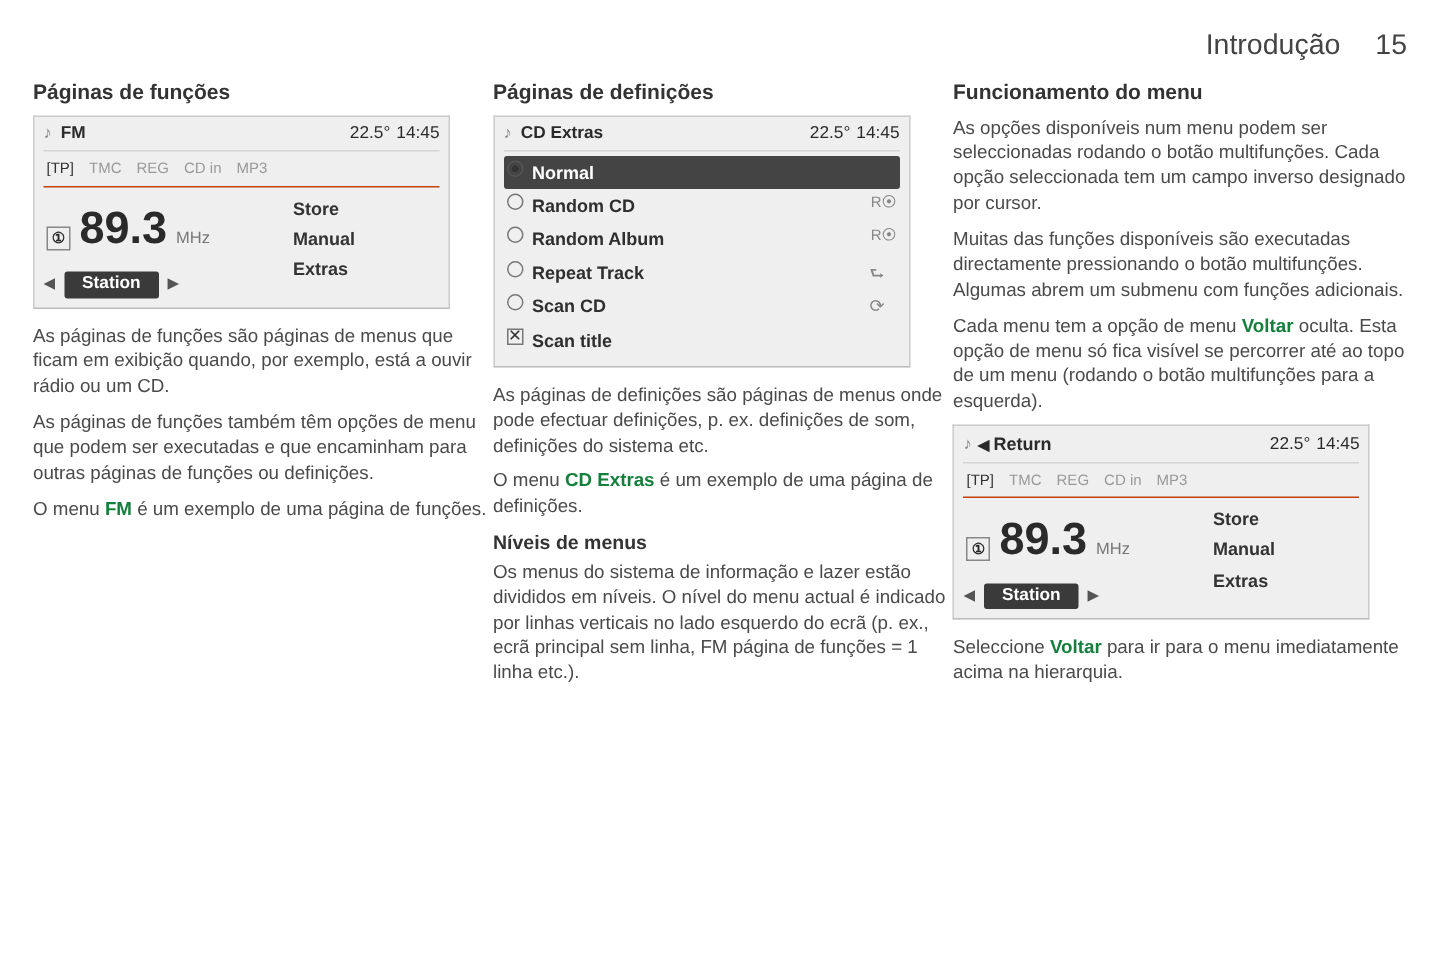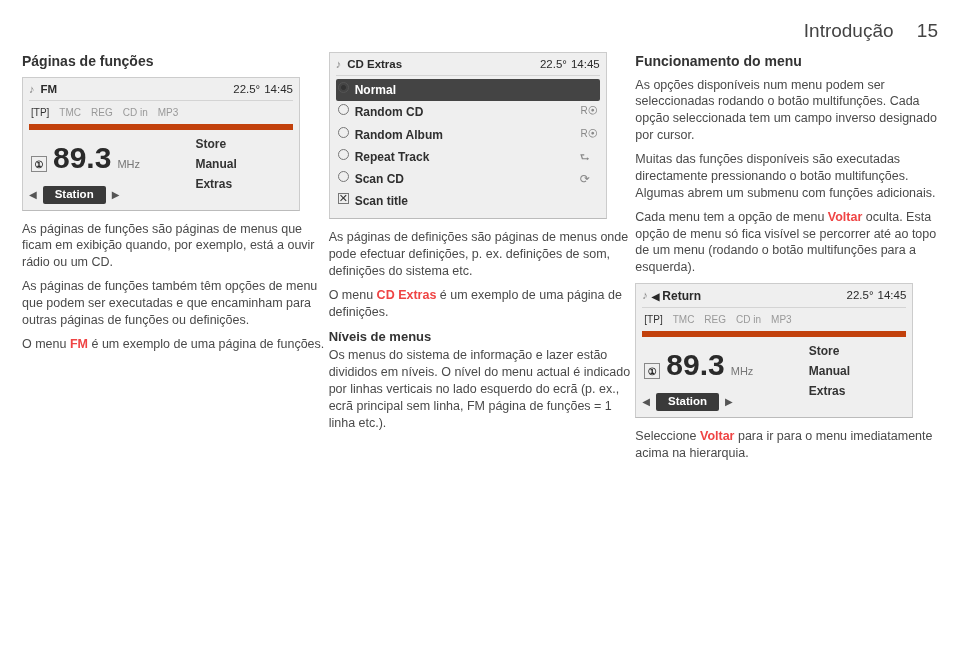--- a/index.html
+++ b/index.html
@@ -65,21 +65,21 @@
     content:"♪";
     font-size:11px;
     color:#888;
   }
   .ui .status {
     display: flex;
     font-size: 10px;
     color: #999;
     gap: 10px;
     padding: 2px 2px 4px;
-    border-bottom:6px solid #c2410c;
+    border-bottom:1px solid #c2410c;
     margin-bottom:4px;
   }
   .ui .status .tp { color:#333;}
   .ui .main {
     display: flex;
     align-items: flex-start;
     gap: 8px;
   }
   .ui .left {
     flex: 0 0 60%;
@@ -158,21 +158,21 @@
   }
   .ui.settings .row .track::after{
     content:"⮑"; color:#888; font-size:11px;
   }
 
   
   .ui.return .back { font-weight:bold; font-size:12px; }
   .ui.return .back::before { content:"◀ "; font-size:10px;}
 
 
-  .bold { font-weight:bold; color:#ef4444;}
+  .bold { font-weight:bold; color:#15803d;}
 </style>
 </head>
 <body>
 
 <div class="page-header">
   <span>Introdução</span>
   <span class="num">15</span>
 </div>
 
 <div class="columns">
@@ -217,20 +217,21 @@
     </div>
 
     <p class="para">As páginas de funções são páginas de menus que ficam em exibição quando, por exemplo, está a ouvir rádio ou um CD.</p>
     <p class="para">As páginas de funções também têm opções de menu que podem ser executadas e que encaminham para outras páginas de funções ou definições.</p>
     <p class="para">
       <span>O menu </span><span class="bold">FM</span><span> é um exemplo de uma página de funções.</span>
     </p>
   </div>
 
   <div class="col">
+    <div class="col-title">Páginas de definições</div>
 
     <div class="ui settings">
       <div class="topbar">
         <span class="note"></span>
         <span class="band">CD Extras</span>
         <span class="spacer"></span>
         <span>22.5°</span>
         <span>14:45</span>
       </div>
       <div class="list">

